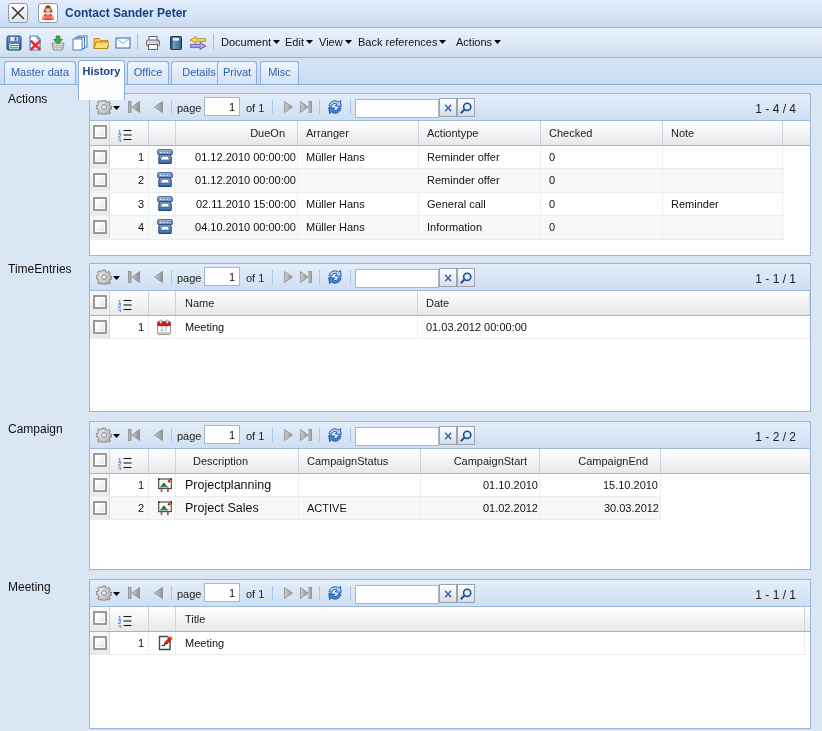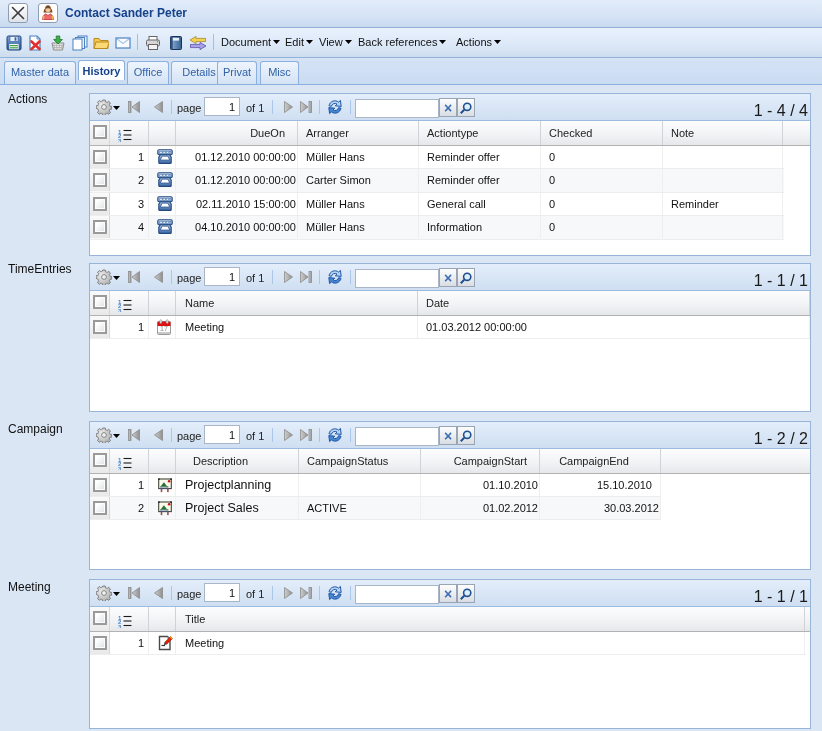--- a/index.html
+++ b/index.html
@@ -7,32 +7,32 @@
 #titlebar{position:absolute;left:0;top:0;width:822px;height:28px;background:linear-gradient(#e2ecfa 0%,#d7e4f6 55%,#c8daf0 100%);border-bottom:1px solid #8fafd8;box-sizing:border-box}
 .tbtn{position:absolute;top:3px;width:20px;height:20px;border:1px solid #8e9db0;border-radius:3px;background:linear-gradient(#ffffff,#dfe3e8);display:flex;align-items:center;justify-content:center}
 #title{position:absolute;left:65px;top:6px;font-size:12px;font-weight:bold;color:#15428b}
 #apptb{position:absolute;left:0;top:28px;width:822px;height:30px;background:linear-gradient(#e9f1fd 0%,#dce8f8 60%,#cddded 100%);border-bottom:1px solid #92b2da;box-sizing:border-box}
 .ai{position:absolute;top:7px}
 .asep{position:absolute;top:6px;width:1px;height:16px;background:#a4bedd}
 .menu{position:absolute;top:8px;font-size:11px;color:#111;white-space:nowrap}
 .menu svg{margin-left:2px;vertical-align:2px}
 #tabstrip{position:absolute;left:0;top:58px;width:822px;height:27px;background:linear-gradient(#d6e3f5,#cadcf2);border-bottom:1px solid #8cb0dd;box-sizing:border-box}
 .tab{position:absolute;top:3px;height:23px;border:1px solid #8cb0dd;border-bottom:none;border-radius:3px 3px 0 0;background:linear-gradient(#eef4fc,#d4e3f5);font-size:11px;color:#2f62a8;text-align:center;line-height:21px}
-.tab.active{background:#fbfdff;color:#15428b;font-weight:bold;height:20px;top:2px;z-index:2}
+.tab.active{background:#fbfdff;color:#15428b;font-weight:bold;height:40px;top:2px;z-index:2}
 .seclbl{position:absolute;left:8px;font-size:12px;color:#111}
 .panel{position:absolute;left:89px;width:722px;border:1px solid #98b5d9;background:#fff}
 .gtb{position:absolute;left:0;top:0;width:720px;height:27px;background:linear-gradient(#e4eefb 0%,#d9e6f6 50%,#cfdff2 100%);border-bottom:1px solid #9cbbe0}
 .ti{position:absolute;display:block;line-height:0}
 .tsep{position:absolute;top:6px;width:1px;height:14px;background:#aac6e8}
 .tlbl{position:absolute;top:8px;font-size:11px;color:#222}
 .pgin{position:absolute;left:114px;top:3px;width:36px;height:19px;border:1px solid #a8b6c8;background:#fff;font-size:11px;text-align:right;padding:3px 4px 0 0;color:#111}
 .sin{position:absolute;left:265px;top:5px;width:84px;height:19px;border:1px solid #a8b6c8;background:#fff}
 .sbtn{position:absolute;top:4px;width:18px;height:19px;border:1px solid #9aa5b4;background:linear-gradient(#fdfdfd,#d9dde3);display:inline-flex;align-items:center;justify-content:center}
 .sx{color:#3a6db4;font-weight:bold;font-size:14px;line-height:1}
-.cnt{position:absolute;right:2px;top:8px;font-size:16px;color:#1a1a1a}
+.cnt{position:absolute;right:14px;top:8px;font-size:12px;color:#1a1a1a}
 .ghead{position:absolute;left:0;top:27px;width:720px;height:25px;background:linear-gradient(#fdfdfe 0%,#f1f2f4 60%,#e6e7ea 100%);border-bottom:1px solid #b2b2b2;font-size:11px;color:#222}
 .hcell{position:absolute;top:0;height:24px;line-height:24px;border-right:1px solid #cfd2d6;overflow:hidden;white-space:nowrap}
 .grow{position:absolute;left:0;width:720px;height:23px;background:#fff;border-bottom:1px solid #ededed;font-size:11px;color:#111}
 .grow.alt{background:#f7f8f9}
 .gcell{position:absolute;top:0;height:22px;line-height:22px;border-right:1px solid #efefef;overflow:hidden;white-space:nowrap}
 .chk{background:linear-gradient(#fafafa,#e9e9e9);border-right:1px solid #d8d8d8}
 .cb{display:inline-block;width:14px;height:14px;border:2px solid #9a9a9a;background:linear-gradient(135deg,#ffffff 20%,#dde1e4 100%);box-shadow:inset 0 0 0 1px #fdfdfd;box-sizing:border-box}
 
 </style></head><body>
 <div id="titlebar">
@@ -308,21 +308,20 @@
             <rect x="0.8" y="0.8" width="14.4" height="5" rx="1.2" fill="url(#pb)" stroke="#24487e" stroke-width="1.1"></rect>
             <rect x="2.8" y="2.5" width="2.4" height="1.7" fill="#ecf3fb" stroke="#4a71a6" stroke-width="0.5"></rect>
             <rect x="6" y="2.5" width="2.4" height="1.7" fill="#ecf3fb" stroke="#4a71a6" stroke-width="0.5"></rect>
             <rect x="9.2" y="2.5" width="2.4" height="1.7" fill="#ecf3fb" stroke="#4a71a6" stroke-width="0.5"></rect>
             <rect x="12.2" y="2.5" width="1.6" height="1.7" fill="#ecf3fb" stroke="#4a71a6" stroke-width="0.5"></rect>
             <path d="M3.2 5.8 L1.8 8.2 v5.6 a0.6 0.6 0 0 0 0.6 0.6 h11.2 a0.6 0.6 0 0 0 0.6-0.6 V8.2 L12.8 5.8 z" fill="url(#pc)" stroke="#24487e" stroke-width="1.1"></path>
             <path d="M5 7.2 h6 l1.6 3.8 H3.4 z" fill="#fff" stroke="#2a4f8a" stroke-width="0.7"></path>
           </svg></span>
       </span>
       <span class="gcell" style="left:87px;width:121px;text-align:right;padding-right:1px;">01.12.2010 00:00:00</span>
-      <span class="gcell" style="left:208px;width:121px;text-align:left;padding-left:8px;">Carter Simon</span>
       <span class="gcell" style="left:329px;width:122px;text-align:left;padding-left:8px;">Reminder offer</span>
       <span class="gcell" style="left:451px;width:122px;text-align:left;padding-left:8px;">0</span>
       <span class="gcell" style="left:573px;width:120px;text-align:left;padding-left:8px;"></span>
     </div>
     <div class="grow" style="top:99px;height:23px;width:694px">
       <span class="gcell chk" style="left:0;width:20px"><span class="cb" style="margin:4px 0 0 3px"></span></span>
       <span class="gcell" style="left:21px;width:38px;text-align:right;padding-right:4px">3</span>
       <span class="gcell" style="left:60px;width:26px;padding:0">
         <span style="position:absolute;left:7px;top:3px"><svg width="16" height="15" viewBox="0 0 16 15" style="">
             <defs>
@@ -589,21 +588,21 @@
               <line x1="5.5" y1="2.5" x2="13.5" y2="2.5"></line>
               <line x1="5.5" y1="7" x2="13.5" y2="7"></line>
               <line x1="5.5" y1="11.5" x2="13.5" y2="11.5"></line>
             </g>
           </svg></span>
       </span>
       <span class="hcell" style="left:60px;width:26px"></span>
       <span class="hcell" style="left:87px;width:122px;text-align:left;padding-left:16px">Description</span>
       <span class="hcell" style="left:209px;width:122px;text-align:left;padding-left:8px">CampaignStatus</span>
       <span class="hcell" style="left:331px;width:119px;text-align:right;padding-right:12px">CampaignStart</span>
-      <span class="hcell" style="left:450px;width:121px;text-align:center;padding-right:12px">CampaignEnd</span>
+      <span class="hcell" style="left:450px;width:121px;text-align:right;padding-right:12px">CampaignEnd</span>
     </div>
     <div class="grow" style="top:52px;height:23px;width:571px">
       <span class="gcell chk" style="left:0;width:20px"><span class="cb" style="margin:4px 0 0 3px"></span></span>
       <span class="gcell" style="left:21px;width:38px;text-align:right;padding-right:4px">1</span>
       <span class="gcell" style="left:60px;width:26px;padding:0">
         <span style="position:absolute;left:7px;top:3px"><svg width="16" height="16" viewBox="0 0 16 16" style="">
             <rect x="1.7" y="2" width="12.6" height="9.6" fill="#fbfbec" stroke="#44443a" stroke-width="1.1"></rect>
             <rect x="1.2" y="1.4" width="1.5" height="1.5" fill="#1a1a1a"></rect>
             <rect x="13.3" y="1.4" width="1.5" height="1.5" fill="#1a1a1a"></rect>
             <path d="M3.8 9.3 L6.9 5.2 L10 9.3 Z" fill="#2a6e38"></path>
@@ -612,21 +611,21 @@
             <rect x="3" y="10.6" width="2.6" height="0.9" fill="#4a5cb4"></rect>
             <rect x="6.4" y="10.6" width="1.2" height="0.9" fill="#4a5cb4"></rect>
             <rect x="8.2" y="10.6" width="3.2" height="0.9" fill="#4a5cb4"></rect>
             <rect x="3.7" y="11.9" width="1.6" height="3.2" fill="#9a5050"></rect>
             <rect x="10.1" y="11.9" width="1.6" height="3.2" fill="#9a5050"></rect>
           </svg></span>
       </span>
       <span class="gcell" style="left:87px;width:122px;text-align:left;padding-left:8px;font-size:12.5px;">Projectplanning</span>
       <span class="gcell" style="left:209px;width:122px;text-align:left;padding-left:8px;"></span>
       <span class="gcell" style="left:331px;width:119px;text-align:right;padding-right:1px;">01.10.2010</span>
-      <span class="gcell" style="left:450px;width:121px;text-align:right;padding-right:8px;">15.10.2010</span>
+      <span class="gcell" style="left:450px;width:121px;text-align:right;padding-right:2px;">15.10.2010</span>
     </div>
     <div class="grow alt" style="top:75px;height:23px;width:571px">
       <span class="gcell chk" style="left:0;width:20px"><span class="cb" style="margin:4px 0 0 3px"></span></span>
       <span class="gcell" style="left:21px;width:38px;text-align:right;padding-right:4px">2</span>
       <span class="gcell" style="left:60px;width:26px;padding:0">
         <span style="position:absolute;left:7px;top:3px"><svg width="16" height="16" viewBox="0 0 16 16" style="">
             <rect x="1.7" y="2" width="12.6" height="9.6" fill="#fbfbec" stroke="#44443a" stroke-width="1.1"></rect>
             <rect x="1.2" y="1.4" width="1.5" height="1.5" fill="#1a1a1a"></rect>
             <rect x="13.3" y="1.4" width="1.5" height="1.5" fill="#1a1a1a"></rect>
             <path d="M3.8 9.3 L6.9 5.2 L10 9.3 Z" fill="#2a6e38"></path>

